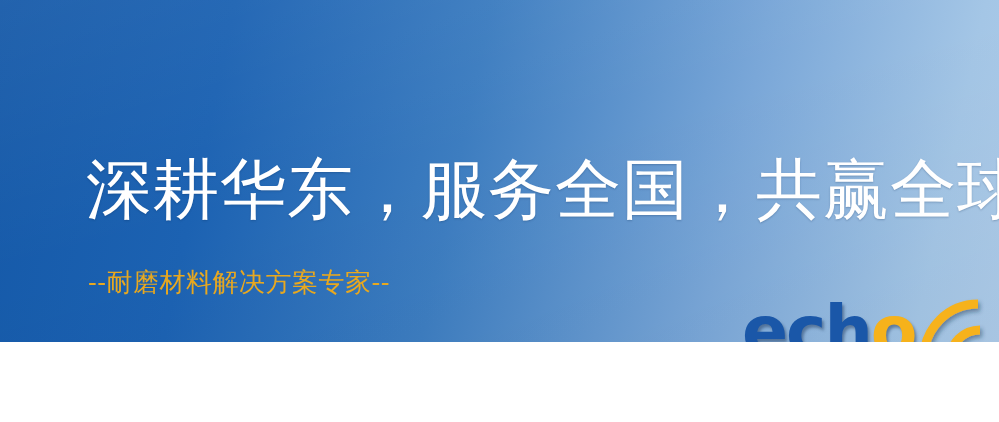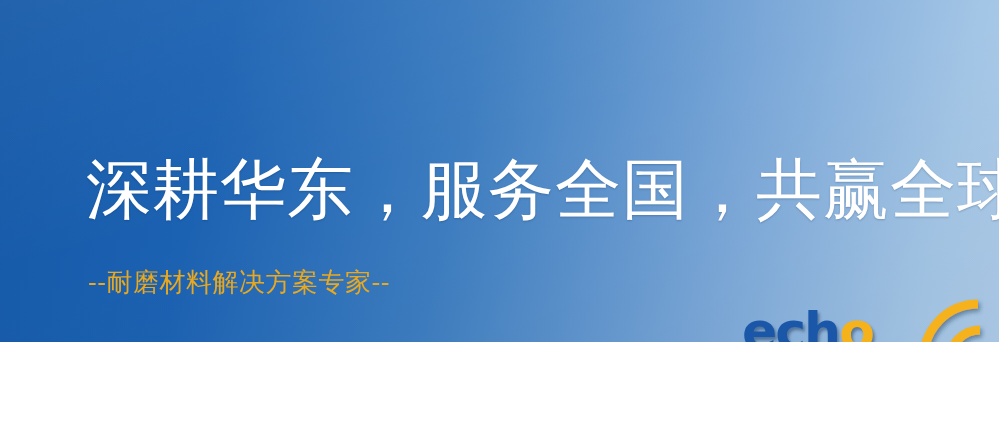--- a/index.html
+++ b/index.html
@@ -55,21 +55,21 @@
     top: 288px;
     width: 257px;
     height: 134px;
   }
   .logo-word {
     position: absolute;
     left: 0px;
     top: 6px;
     font-family: "DejaVu Sans", "Liberation Sans", sans-serif;
     font-weight: bold;
-    font-size: 52px;
+    font-size: 68px;
     line-height: 74px;
     letter-spacing: -2px;
     color: #1a57a8;
     text-shadow: 2px 3px 3px rgba(20,45,80,0.45);
   }
   .logo-word .gold-o {
     color: #f6b21b;
   }
   .logo-sub {
     position: absolute;

